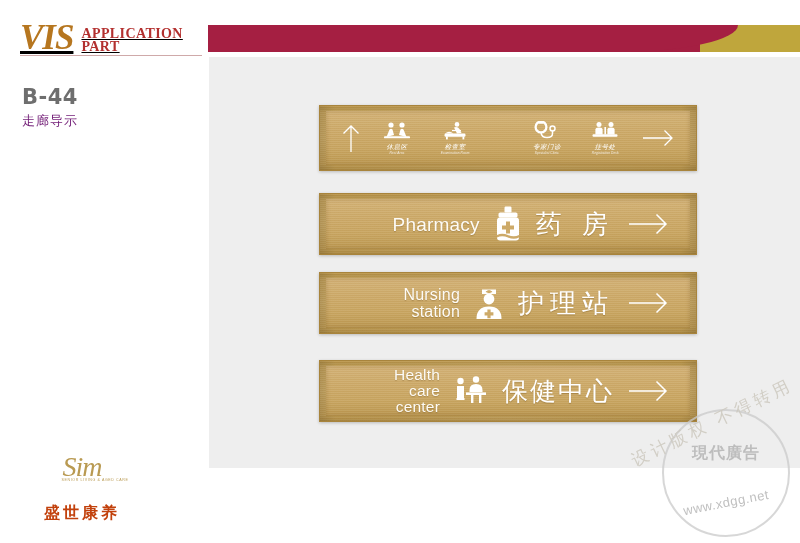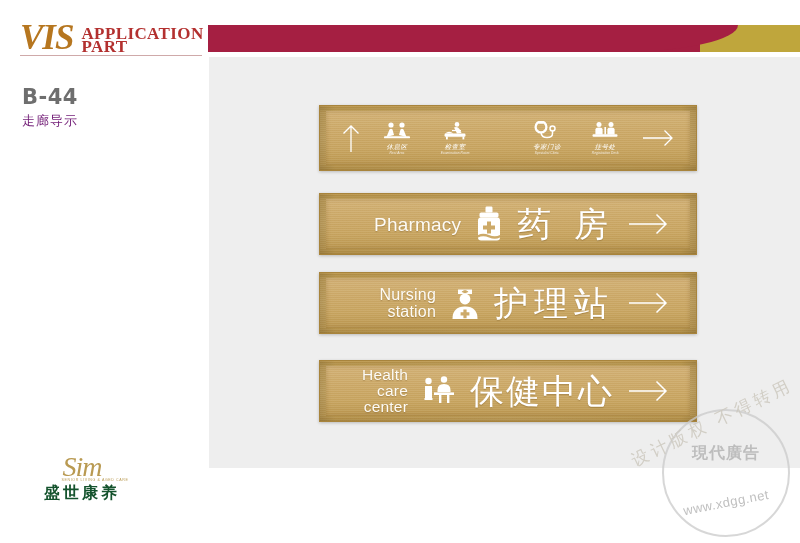--- a/index.html
+++ b/index.html
@@ -23,36 +23,36 @@
     position:absolute;left:0;top:0;width:492px;height:100%;
     background:#a51f42;
     border-top-right-radius:0 0;
   }
   .header-bar .maroon-curve{
     position:absolute;left:400px;top:0;width:130px;height:27px;
     background:#a51f42;
     border-bottom-right-radius:120px 27px;
   }
 
-  .vis-block{position:absolute;left:20px;top:22px;width:190px;}
+  .vis-block{position:absolute;left:20px;top:22px;width:190px;text-decoration:underline;}
   .vis-row{display:flex;align-items:flex-end;gap:8px;}
   .vis-word{
     font-family:"Liberation Serif","DejaVu Serif",serif;
     font-weight:bold;font-style:italic;
     font-size:35px;line-height:32px;
     color:#b6761f;letter-spacing:-1px;
   }
   .vis-text{padding-bottom:1px;}
   .vis-cn{
     font-size:13px;color:#3a3a3a;line-height:15px;letter-spacing:1px;
     font-family:"DejaVu Sans",sans-serif;
   }
   .vis-en{
     font-family:"Liberation Serif","DejaVu Serif",serif;
-    font-size:17px;color:#b3302f;letter-spacing:0.4px;line-height:13px;
+    font-size:14px;color:#b3302f;letter-spacing:0.4px;line-height:13px;
     font-variant:small-caps;font-weight:600;
   }
   .vis-rule{
     margin-top:1px;width:182px;height:1px;background:#cfa9a9;
   }
 
   
   .code-label{
     position:absolute;left:22px;top:85px;
     font-family:"DejaVu Sans",sans-serif;
@@ -137,21 +137,21 @@
     font-family:"Liberation Sans",sans-serif;
     font-size:19px;font-weight:400;line-height:19px;
     letter-spacing:0.2px;text-align:right;
     text-shadow:0 1px 1px rgba(110,75,20,0.35);
   }
   .en-label.two-line{font-size:16px;line-height:17px;}
   .en-label.small{font-size:15.5px;line-height:16px;}
   .cn-label{
     color:#ffffff;
     font-family:"DejaVu Sans",sans-serif;
-    font-size:34px;line-height:28px;letter-spacing:6px;
+    font-size:26px;line-height:28px;letter-spacing:6px;
     text-shadow:0 1px 1px rgba(110,75,20,0.35);
     white-space:nowrap;
   }
   .cn-label.tight{letter-spacing:2px;}
   .flexgap{flex:1;}
   .sign-icon{color:#fff;flex:0 0 auto;}
 
   
   .brand{
     position:absolute;left:22px;top:408px;width:120px;text-align:center;
@@ -162,22 +162,22 @@
     letter-spacing:-1px;
     margin-top:44px;
   }
   .brand-en{
     font-size:3.6px;color:#b99a52;letter-spacing:0.6px;
     line-height:5px;margin-top:-4px;margin-left:26px;
     font-family:"Liberation Sans",sans-serif;
   }
   .brand-cn{
     font-family:"DejaVu Sans",sans-serif;
-    font-size:16px;color:#14532d;letter-spacing:3px;
-    margin-top:0;font-weight:bold;
+    font-size:16px;color:#c2410c;letter-spacing:3px;
+    margin-top:20px;font-weight:bold;
   }
 
   
   .wm{
     position:absolute;left:662px;top:409px;width:128px;height:128px;
     pointer-events:none;
   }
   .wm-circle{
     position:absolute;inset:0;border:2px solid #c9c9c9;border-radius:50%;
     opacity:0.75;

